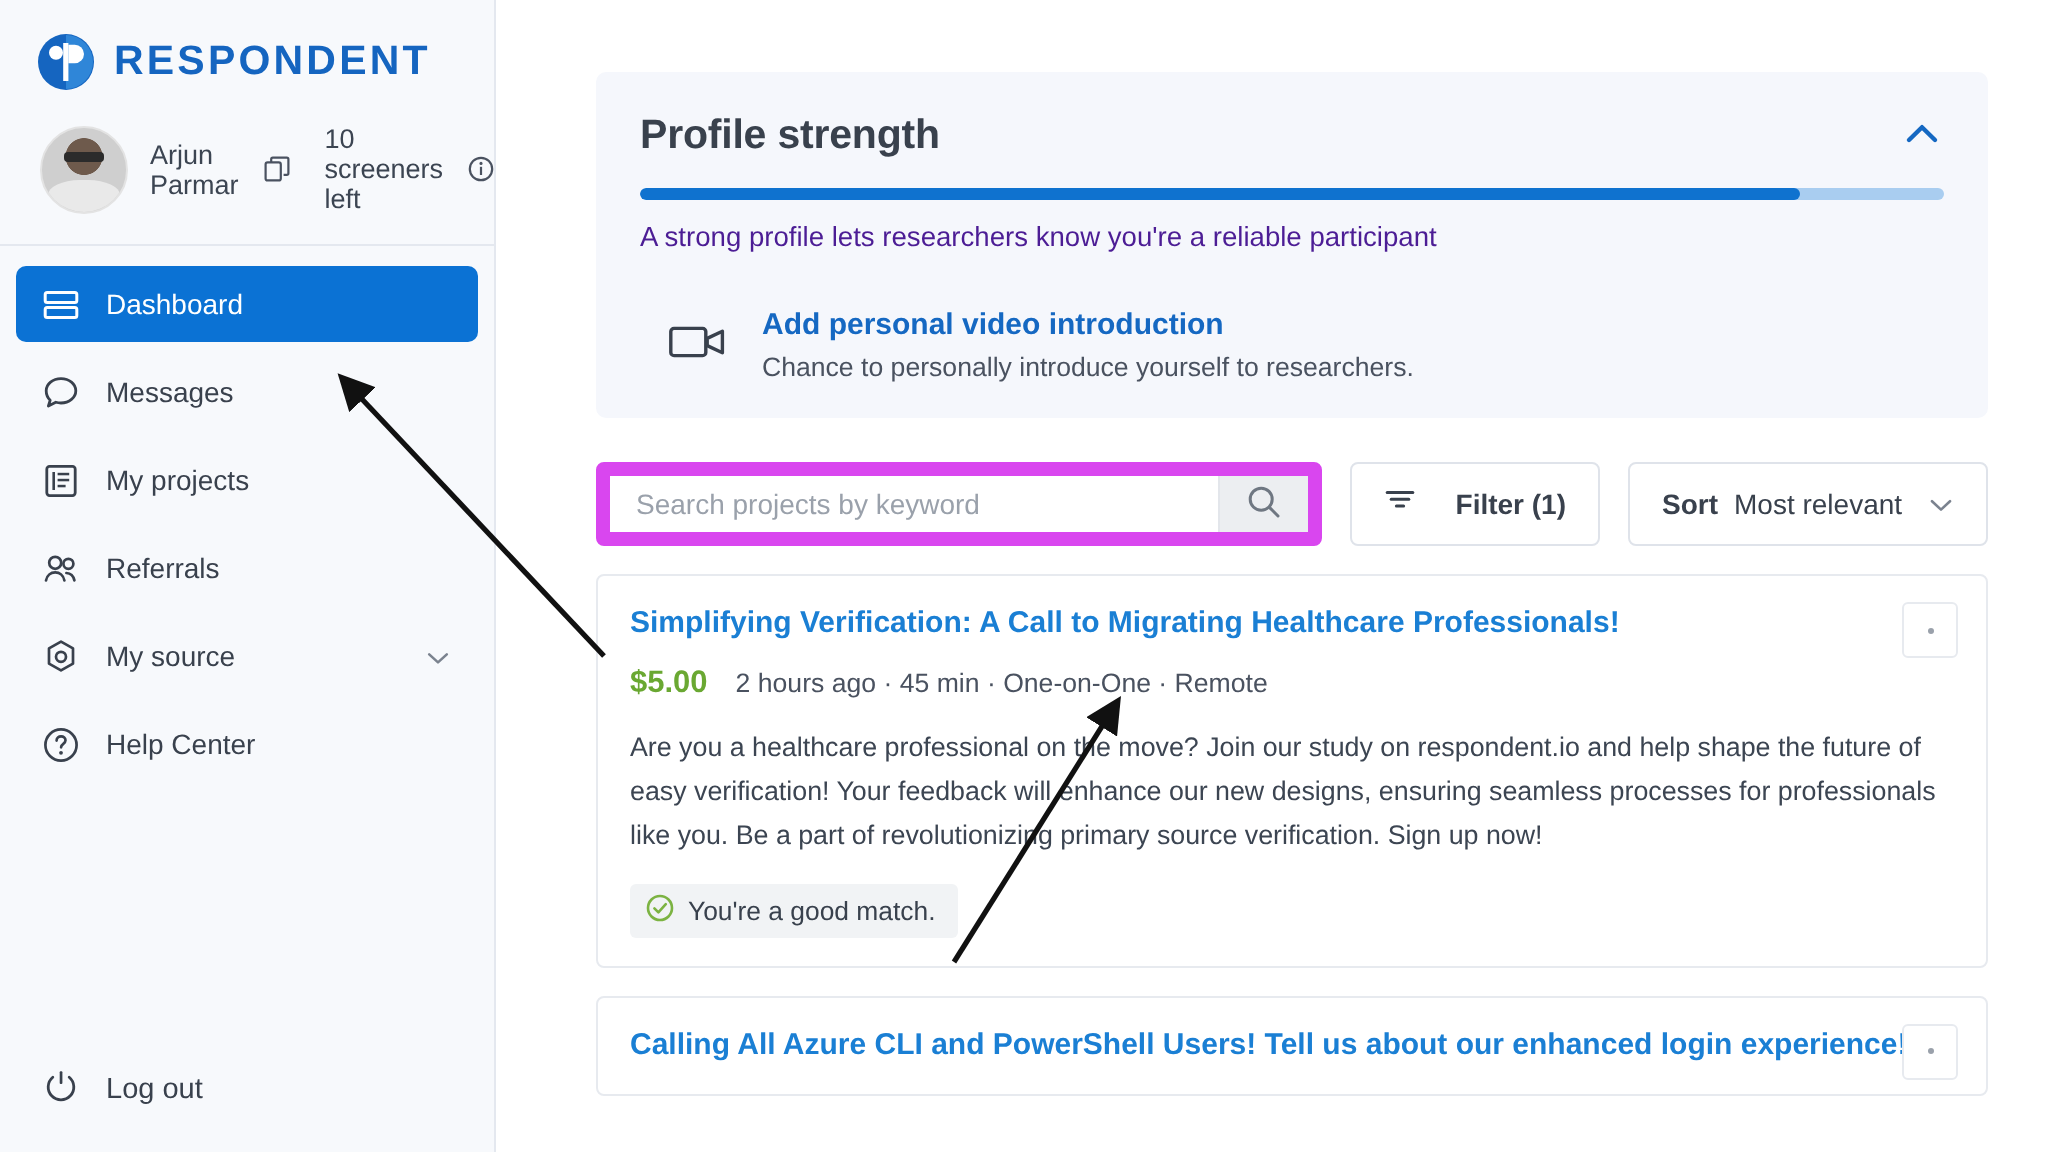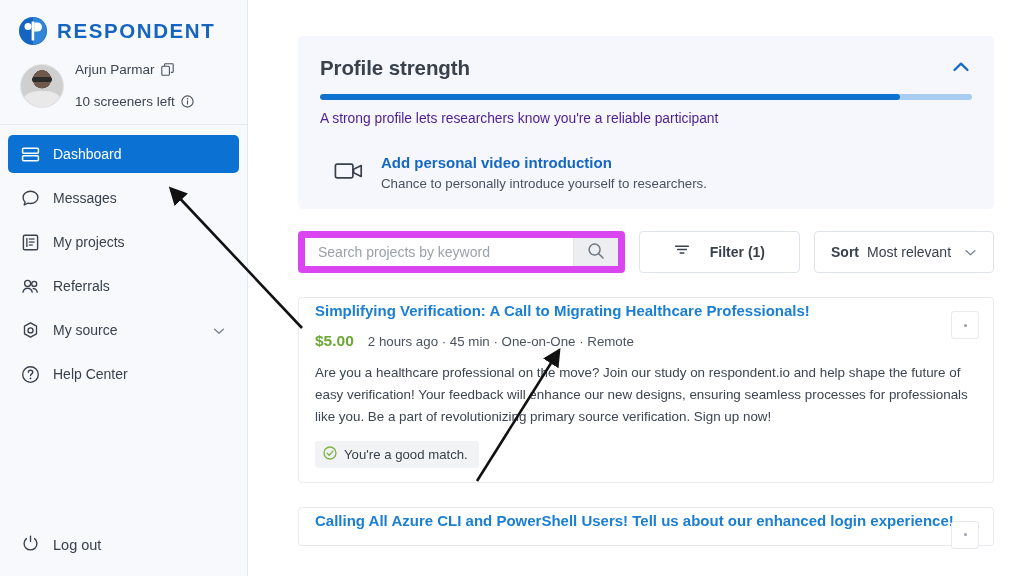--- a/index.html
+++ b/index.html
@@ -45,21 +45,21 @@
   .avatar::before {
     content: ""; position: absolute;
     left: 26%; top: 30%; width: 48%; height: 11%;
     background: #2b2b2b; border-radius: 2px;
   }
   .avatar::after {
     content: ""; position: absolute;
     left: 8%; top: 64%; width: 84%; height: 40%;
     background: #e9e9e9; border-radius: 45% 45% 0 0;
   }
-  .user-meta { display: flex; flex-direction: column; gap: 17px; }
+  .user-meta { display: flex; flex-direction: row; gap: 17px; }
   .user-name-line, .screeners-line {
     display: flex; align-items: center; gap: 6px;
     font-size: 13.5px; color: #3c4552;
   }
   .screeners-line { color: #3c4552; }
   .icon-sm { width: 13px; height: 13px; display: inline-block; flex: 0 0 13px; }
   .sidebar-divider {
     height: 1px; background: #e4e8ef;
     margin: 15px 0 0 0;
   }
@@ -143,35 +143,35 @@
   .search-input::placeholder { color: #9aa1ab; }
   .search-btn {
     width: 45px; background: #eceef1; border: 0;
     border-left: 1px solid #e3e6eb;
     display: flex; align-items: center; justify-content: center;
     cursor: pointer;
   }
   .tb-btn {
     height: 42px; border: 1px solid #dfe3ea; border-radius: 4px;
     background: #fff; display: flex; align-items: center;
-    gap: 20px; padding: 0 34px; cursor: pointer;
+    gap: 20px; padding: 0 16px; cursor: pointer;
     font-size: 14px; color: #39414d;
   }
   .tb-btn.filter { font-weight: 700; }
   .sort-btn { padding: 0 16px; gap: 8px; min-width: 180px; justify-content: flex-start; }
   .sort-label { font-weight: 700; }
   .sort-value { color: #39414d; }
   .sort-caret { margin-left: auto; width: 13px; height: 13px; }
 
   
   .project-card {
-    margin-top: 24px;
+    margin-top: 14px;
     border: 1px solid #e7eaef; border-radius: 4px;
     background: #fff;
-    padding: 3px 18px 14px 16px;
+    padding: 14px 18px 14px 16px;
     position: relative;
   }
   .project-title {
     font-size: 15px; font-weight: 700; color: #1a7fd4;
     line-height: 1.35; max-width: 650px; cursor: pointer;
   }
   .meta-row {
     display: flex; align-items: baseline; gap: 14px;
     margin-top: 11px;
   }

